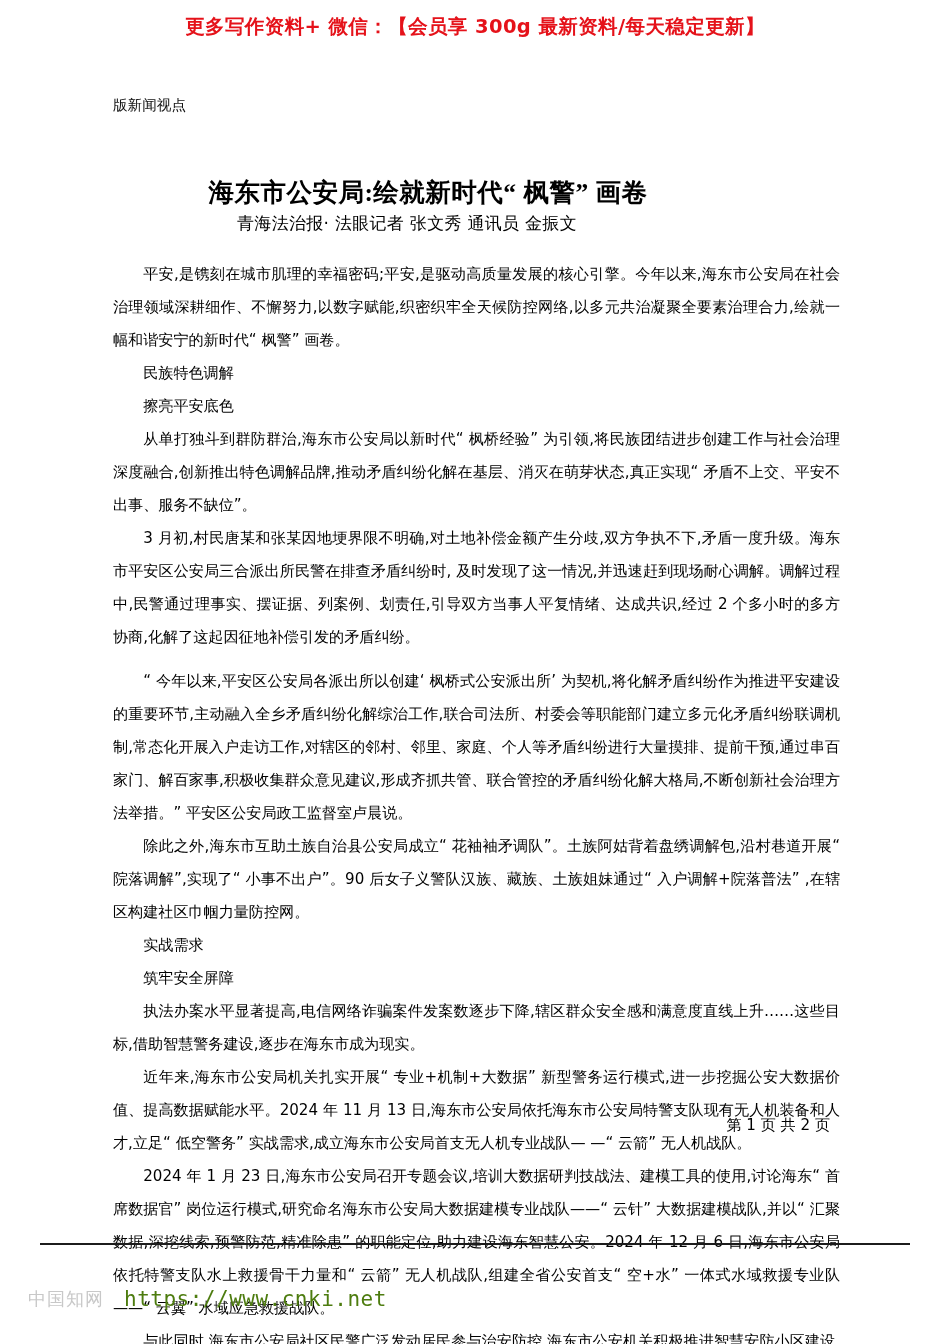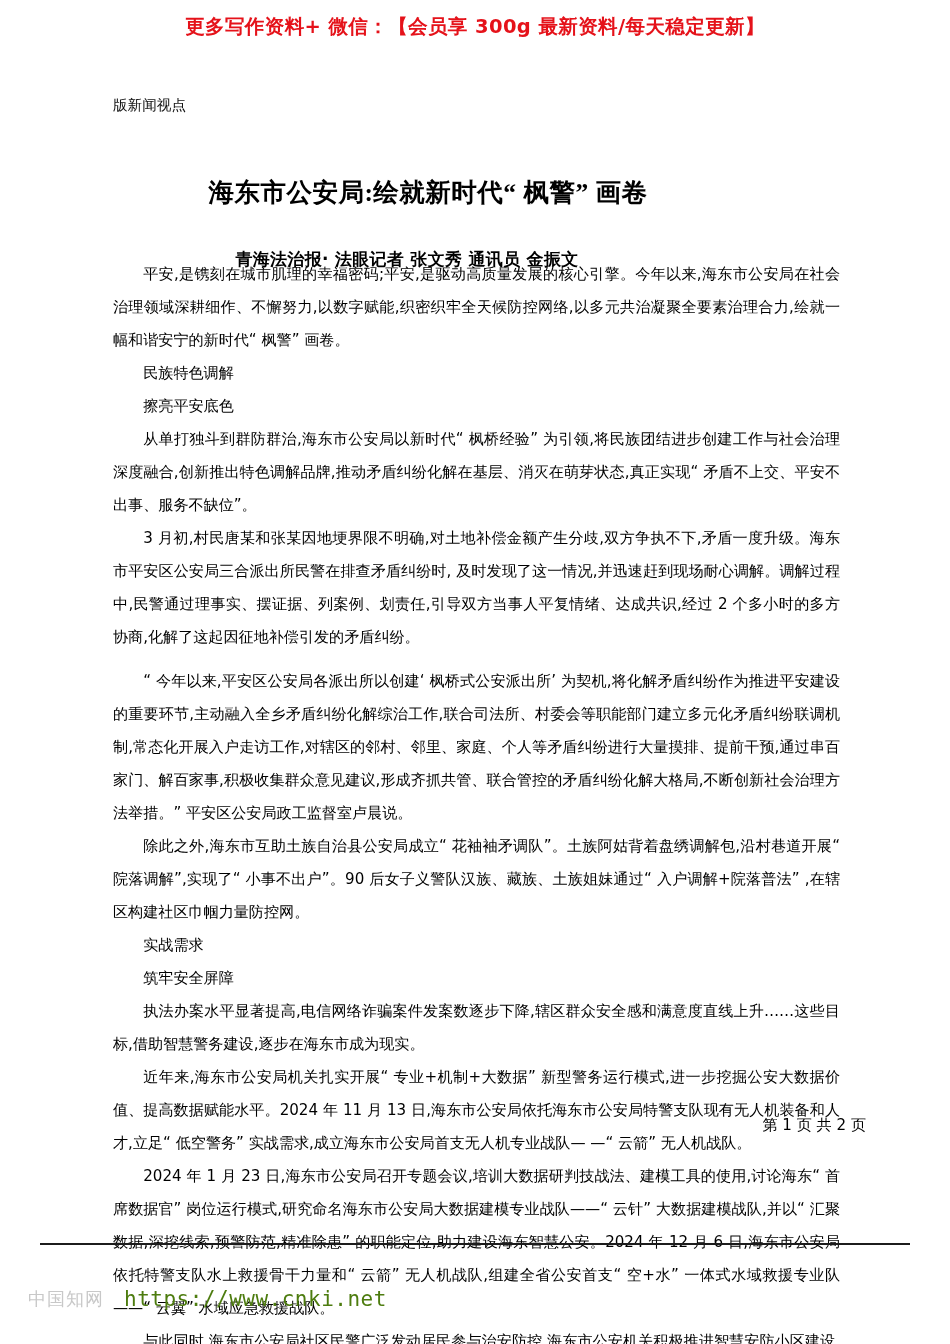--- a/index.html
+++ b/index.html
@@ -66,24 +66,23 @@
 
   
   .byline {
     position: absolute;
     top: 212px;
     left: 0;
     width: 814px;
     text-align: center;
     font-family: "DejaVu Sans", "Liberation Sans", sans-serif;
     font-size: 17px;
-    font-weight: bold;
+    font-weight: normal;
     letter-spacing: 0.3px;
     color: #000;
-    margin-top: 36px;
   }
 
   
   .article-body {
     position: absolute;
     top: 258px;
     left: 113px;
     width: 727px;
     font-family: "DejaVu Sans", "Liberation Sans", sans-serif;
     font-size: 15.1px;
@@ -100,21 +99,21 @@
     margin-top: 11px;
   }
 
   
   .page-number {
     position: absolute;
     top: 1115px;
     left: 0;
     width: 950px;
     text-align: right;
-    padding-right: 84px;
+    padding-right: 120px;
     box-sizing: border-box;
     font-family: "DejaVu Sans", "Liberation Sans", sans-serif;
     font-size: 15.1px;
     color: #000;
   }
 
   
   .bottom-divider {
     position: absolute;
     top: 1243px;

